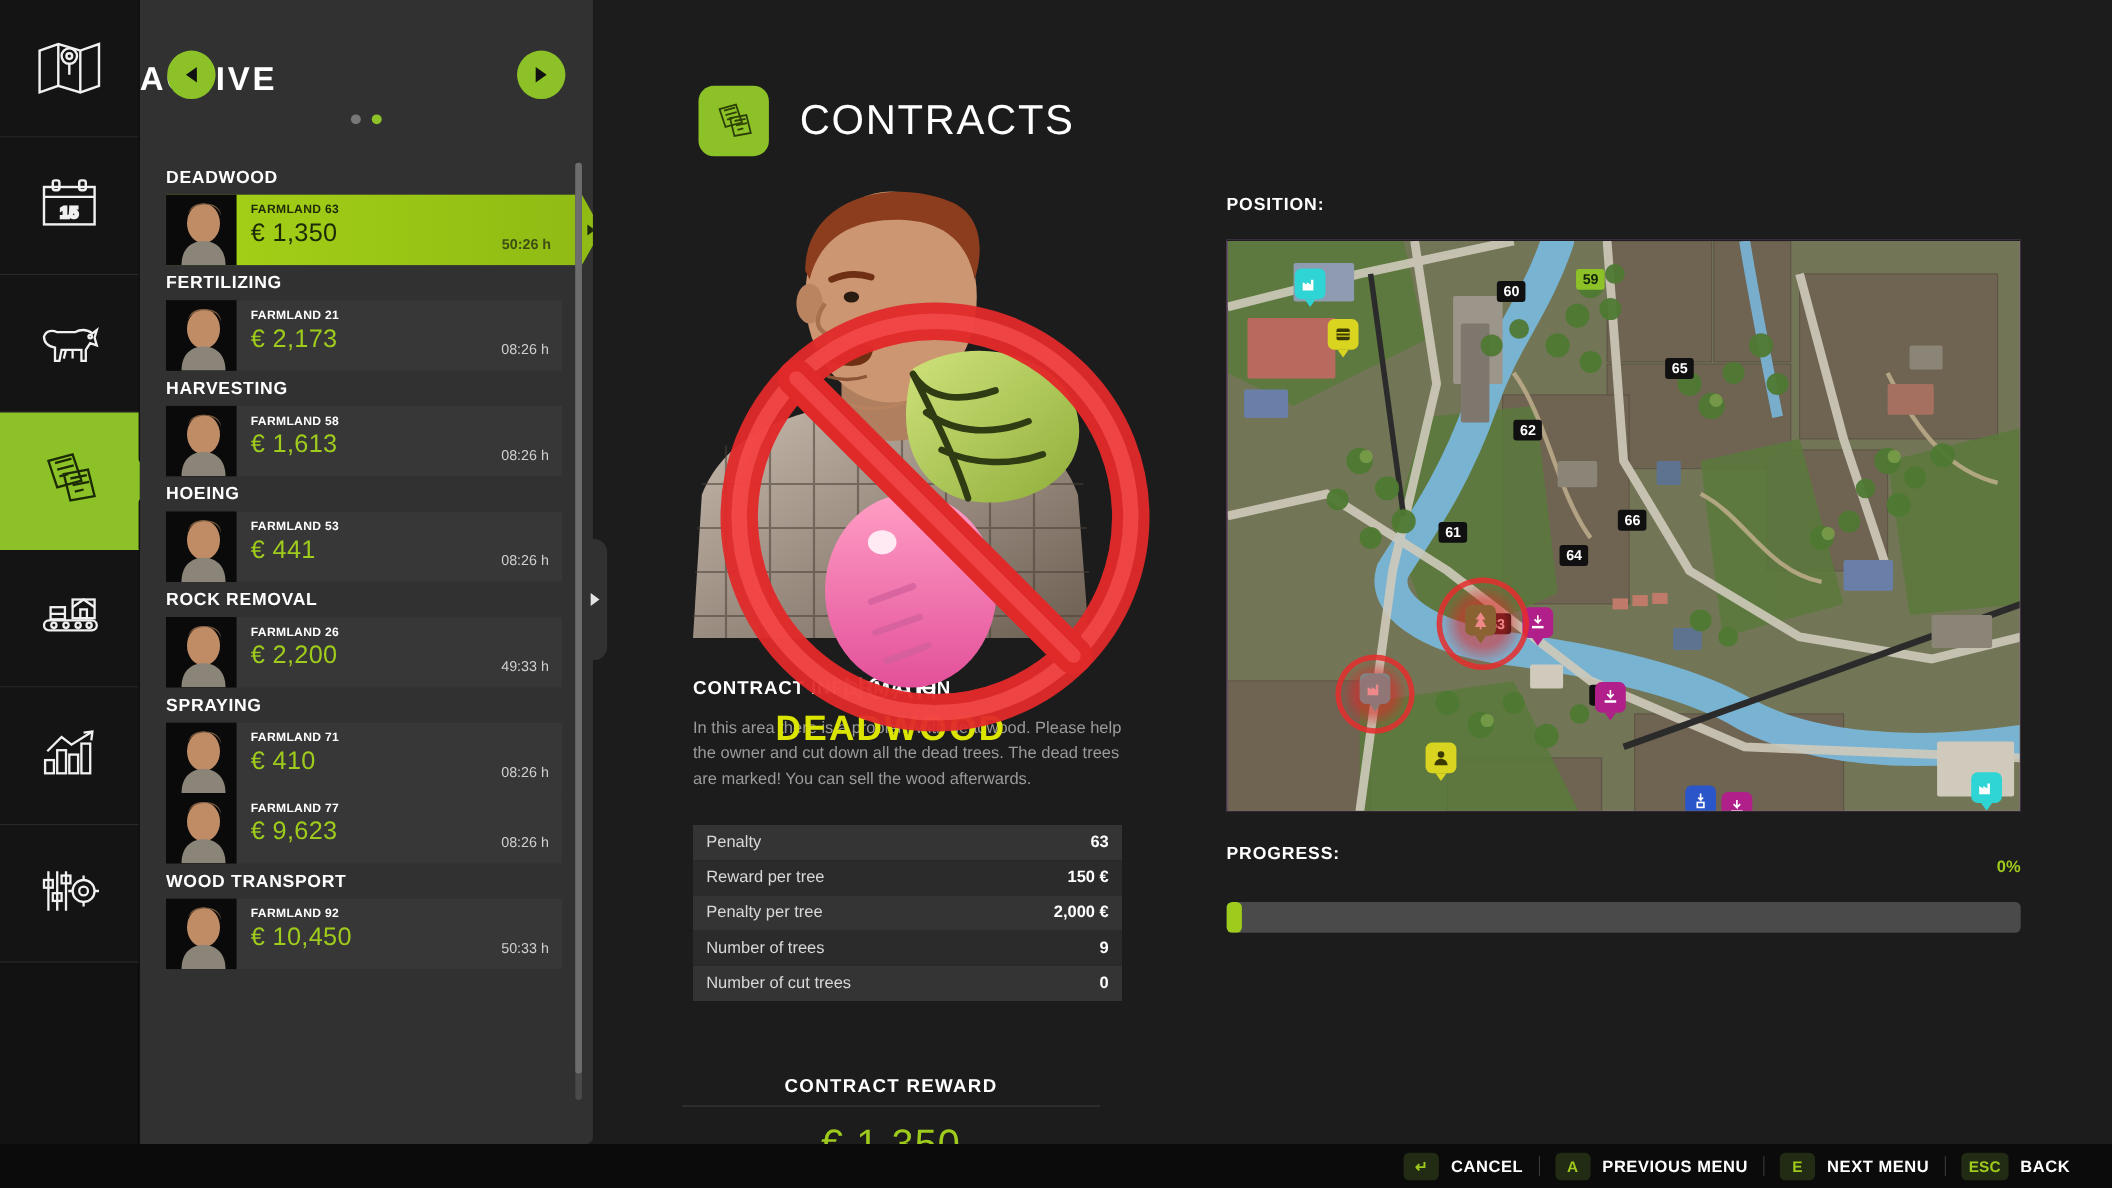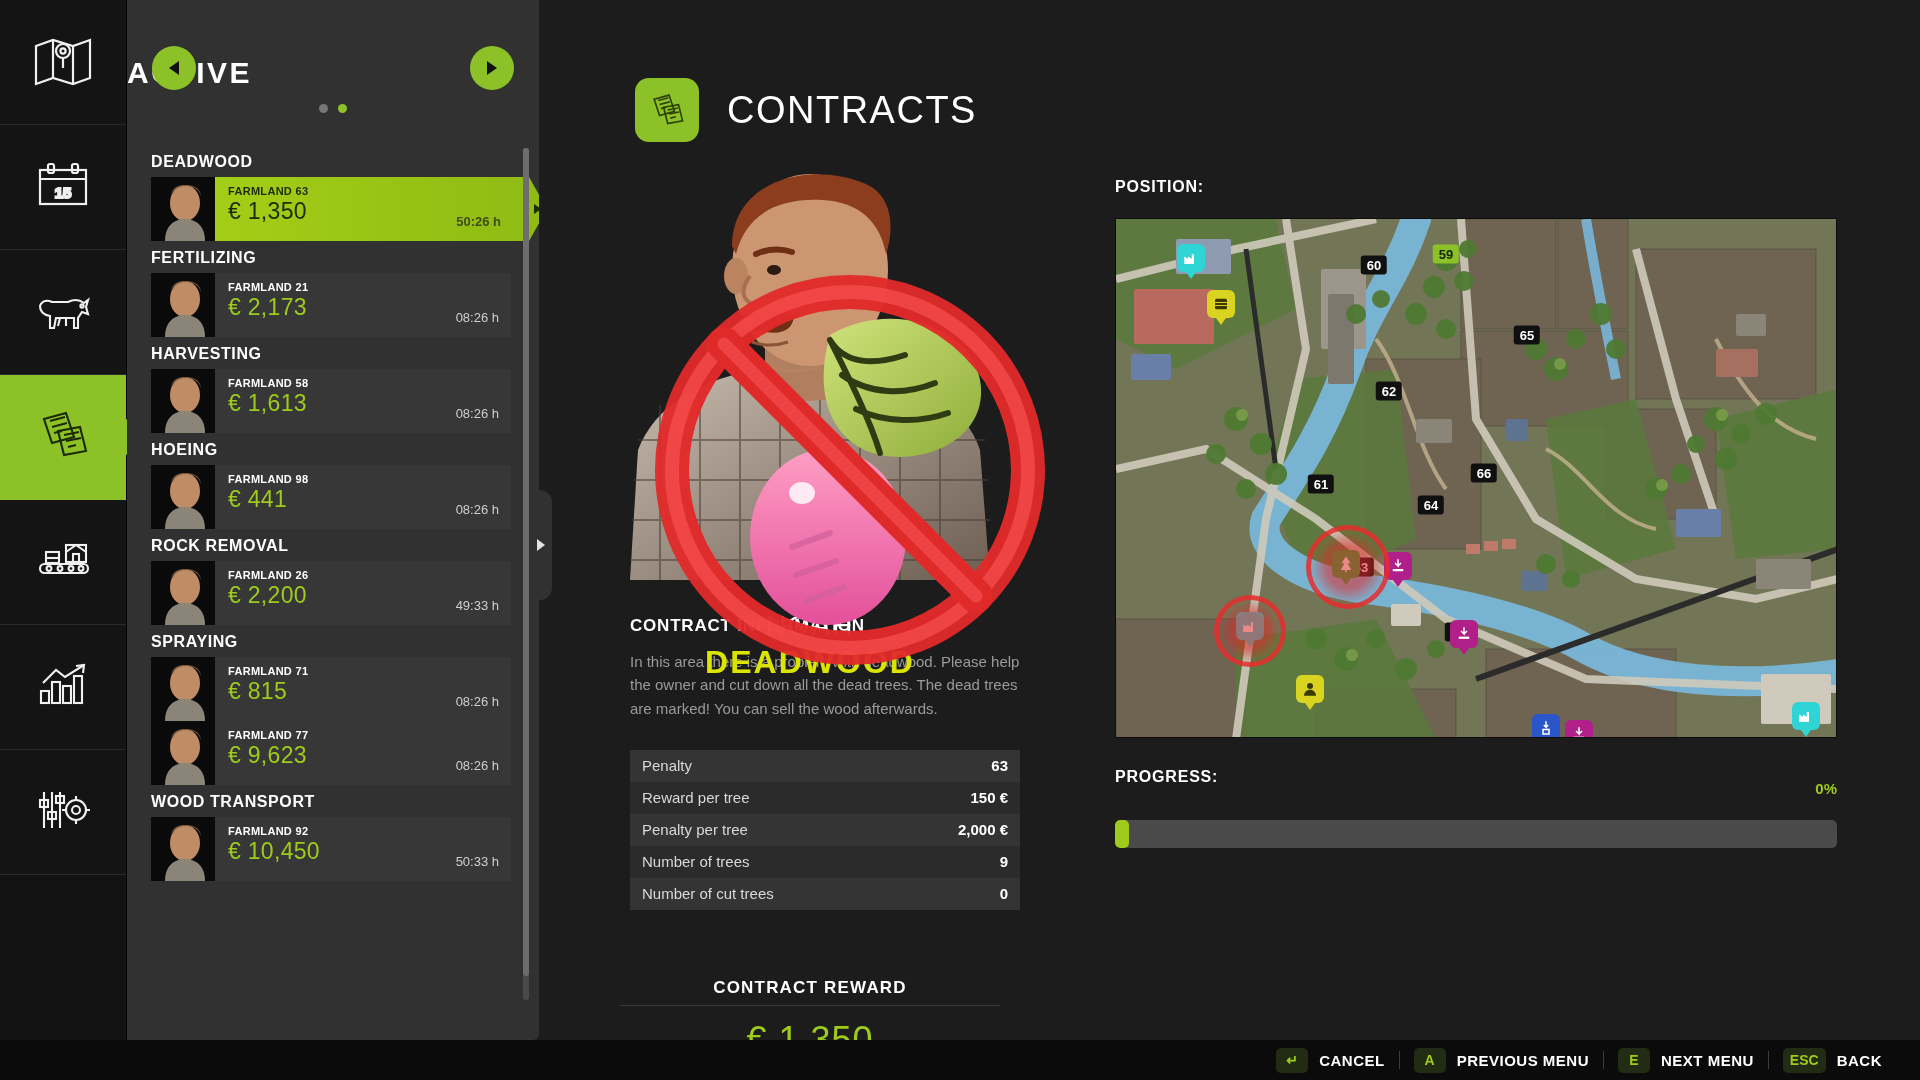--- a/index.html
+++ b/index.html
@@ -327,21 +327,21 @@
       <div class="row">
         <div class="thumb">
           <svg class="face" viewBox="0 0 64 64">
             <rect width="64" height="64" fill="#0a0a0a"></rect>
             <ellipse cx="34" cy="26" rx="15" ry="18" fill="#c08c66"></ellipse>
             <path d="M19 22 C19 6 48 4 50 20 C50 12 44 8 34 8 C24 8 20 13 19 22 Z" fill="#7a5a3e"></path>
             <path d="M14 64 C14 48 24 42 34 42 C44 42 54 48 54 64 Z" fill="#8b8478"></path>
           </svg>
         </div>
         <div class="info">
-          <div class="fname">FARMLAND 98</div>
+          <div class="fname">FARMLAND 53</div>
           <div class="price">€ 441</div>
         </div>
         <div class="time">08:26 h</div>
       </div>
       <div class="group-label">ROCK REMOVAL</div>
       <div class="row">
         <div class="thumb">
           <svg class="face" viewBox="0 0 64 64">
             <rect width="64" height="64" fill="#0a0a0a"></rect>
             <ellipse cx="34" cy="26" rx="15" ry="18" fill="#c08c66"></ellipse>
@@ -360,21 +360,21 @@
         <div class="thumb">
           <svg class="face" viewBox="0 0 64 64">
             <rect width="64" height="64" fill="#0a0a0a"></rect>
             <ellipse cx="34" cy="26" rx="15" ry="18" fill="#c08c66"></ellipse>
             <path d="M19 22 C19 6 48 4 50 20 C50 12 44 8 34 8 C24 8 20 13 19 22 Z" fill="#7a5a3e"></path>
             <path d="M14 64 C14 48 24 42 34 42 C44 42 54 48 54 64 Z" fill="#8b8478"></path>
           </svg>
         </div>
         <div class="info">
           <div class="fname">FARMLAND 71</div>
-          <div class="price">€ 815</div>
+          <div class="price">€ 410</div>
         </div>
         <div class="time">08:26 h</div>
       </div>
       <div class="row">
         <div class="thumb">
           <svg class="face" viewBox="0 0 64 64">
             <rect width="64" height="64" fill="#0a0a0a"></rect>
             <ellipse cx="34" cy="26" rx="15" ry="18" fill="#c08c66"></ellipse>
             <path d="M19 22 C19 6 48 4 50 20 C50 12 44 8 34 8 C24 8 20 13 19 22 Z" fill="#7a5a3e"></path>
             <path d="M14 64 C14 48 24 42 34 42 C44 42 54 48 54 64 Z" fill="#8b8478"></path>

